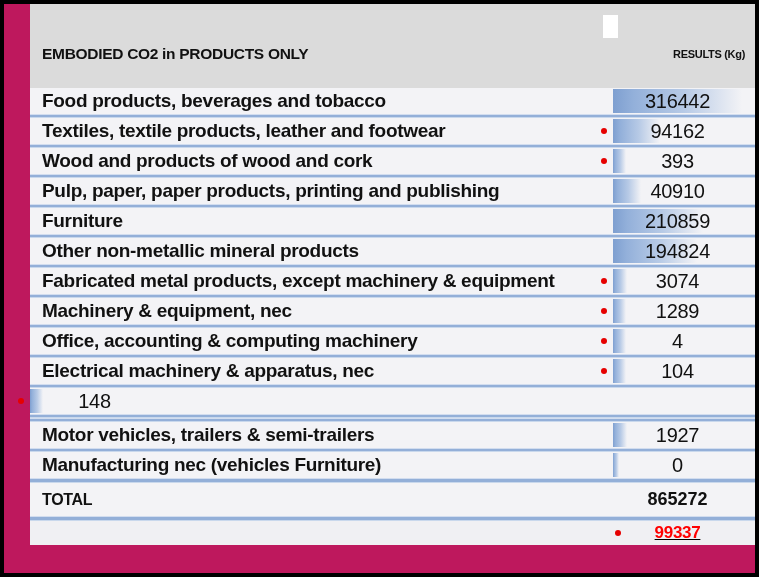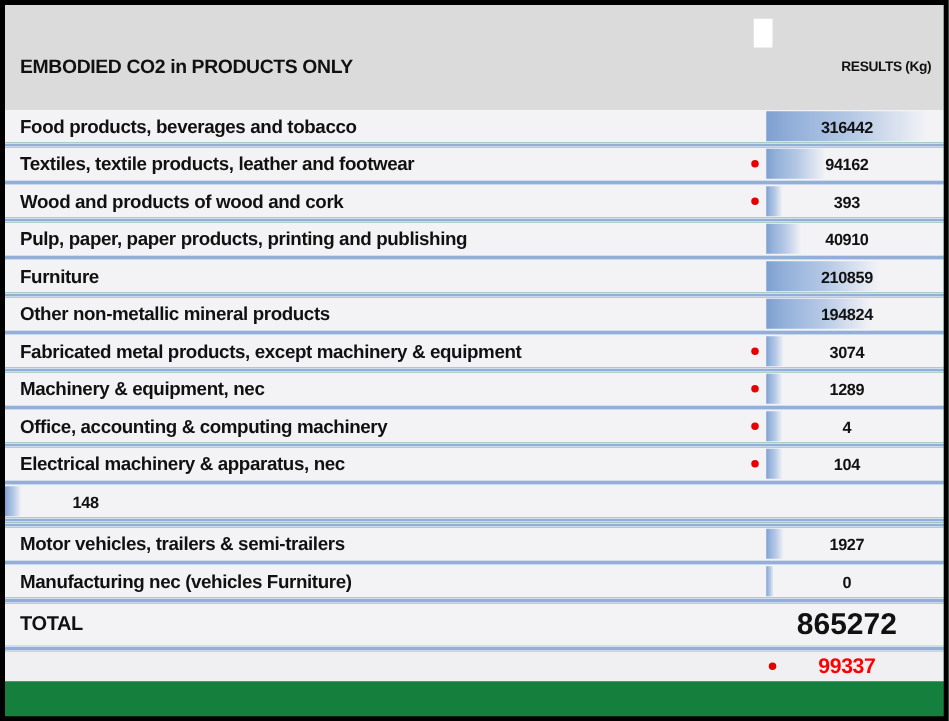--- a/index.html
+++ b/index.html
@@ -1,39 +1,39 @@
 <!DOCTYPE html>
 <html><head>
 <meta charset="utf-8">
 <style>
   html,body{margin:0;padding:0;background:#fff;}
   body{width:759px;height:577px;font-family:"Liberation Sans",sans-serif;-webkit-font-smoothing:antialiased;}
-  .frame{box-sizing:border-box;width:759px;height:577px;border:4px solid #000;background:#15803d;position:relative;overflow:hidden;}
+  .frame{box-sizing:border-box;width:759px;height:577px;border:4px solid #000;background:#be185d;position:relative;overflow:hidden;padding-left:26px;}
   
   .hdr{height:84px;background:#DBDBDB;display:flex;align-items:center;position:relative;}
   .hdr-title{flex:1;padding-left:12px;font-size:15.5px;font-weight:700;color:#111;letter-spacing:-0.3px;padding-top:16px;}
   .hdr-results{width:150px;text-align:right;padding-right:10px;font-size:11px;font-weight:700;color:#111;letter-spacing:-0.3px;padding-top:16px;}
   .cell-marker{position:absolute;top:11px;right:137px;width:15px;height:23px;background:#FFFFFF;}
   
   .row{height:26px;display:flex;align-items:center;background:#F3F3F6;}
-  .row-label{flex:1;padding-left:12px;font-size:15px;font-weight:700;color:#111;letter-spacing:-0.3px;white-space:nowrap;}
+  .row-label{flex:1;padding-left:12px;font-size:19px;font-weight:700;color:#111;letter-spacing:-0.3px;white-space:nowrap;}
   .val-cell{width:129px;height:26px;margin-right:13px;position:relative;display:flex;align-items:center;justify-content:center;}
   .bar{position:absolute;left:0;top:1px;bottom:1px;background:linear-gradient(90deg,#7E9FD0 0%,#93B0DA 16%,#B7CAE6 55%,rgba(243,243,246,0) 100%);}
   .dot{position:absolute;left:-12px;top:50%;margin-top:-3px;width:6px;height:6px;border-radius:50%;background:#E60000;}
-  .num{position:relative;font-size:13px;font-weight:700;color:#111;letter-spacing:-0.3px;}
+  .num{position:relative;font-size:20px;font-weight:400;color:#111;letter-spacing:-0.3px;}
   .sep{height:4px;background:linear-gradient(180deg,#D2DDEF 0%,#D2DDEF 25%,#93AFD8 25%,#93AFD8 78%,#C9D8EC 78%,#C9D8EC 100%);}
   .sep.thick{height:5px;}
   
   .total-row{height:33px;display:flex;align-items:center;background:#F3F3F6;}
   .total-label{flex:1;padding-left:12px;font-size:16px;font-weight:700;color:#111;letter-spacing:-0.3px;}
-  .total-val{width:129px;margin-right:13px;text-align:center;font-size:24px;font-weight:700;color:#111;}
+  .total-val{width:129px;margin-right:13px;text-align:center;font-size:18px;font-weight:700;color:#111;}
   
   .footer-row{height:24px;display:flex;align-items:center;background:#F0F0F3;}
   .footer-spacer{flex:1;}
-  .footer-cell{width:129px;height:24px;margin-right:13px;position:relative;display:flex;align-items:center;justify-content:center;}
+  .footer-cell{width:129px;height:24px;margin-right:13px;position:relative;display:flex;align-items:center;justify-content:center;text-decoration:underline;}
   .footer-dot{position:absolute;left:2px;top:50%;margin-top:-3px;width:6px;height:6px;border-radius:50%;background:#E60000;}
   .footer-num{font-size:17px;font-weight:700;color:#FF0000;letter-spacing:-0.3px;}
 </style>
 </head>
 <body>
 
 <div class="frame">
   <div class="hdr">
     <div class="cell-marker"></div>
     <div class="hdr-title">EMBODIED CO2 in PRODUCTS ONLY</div>

